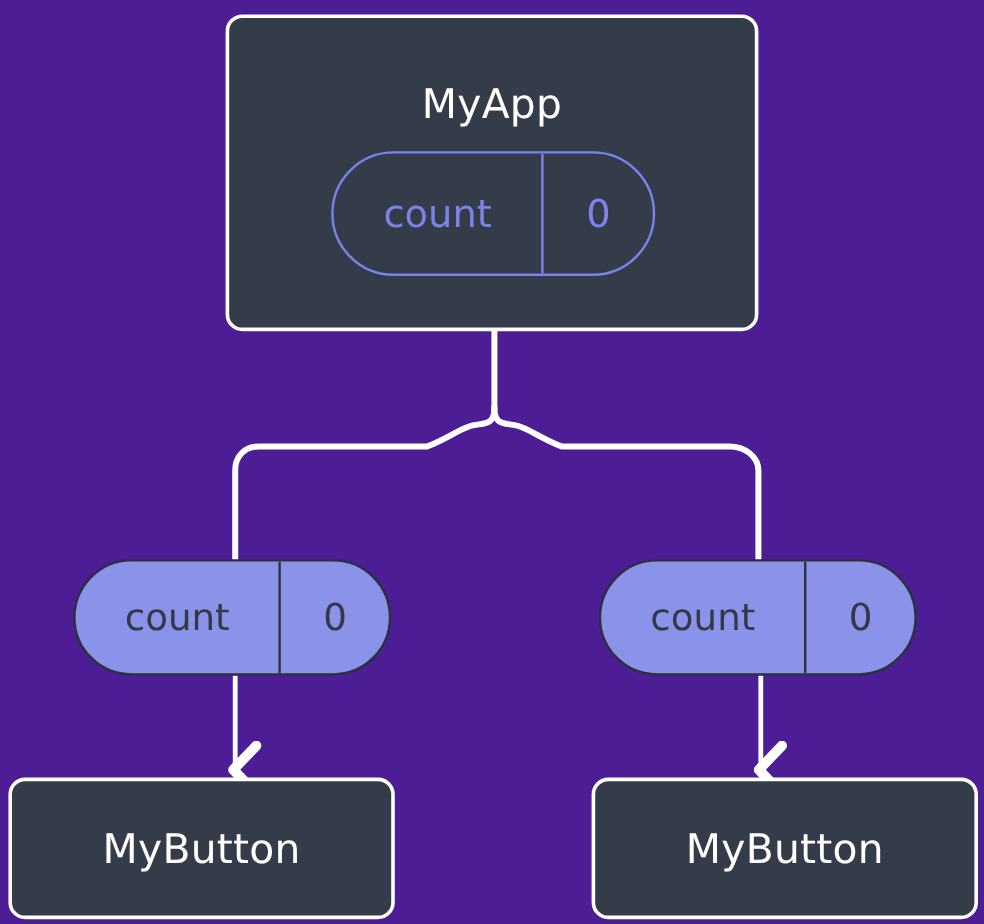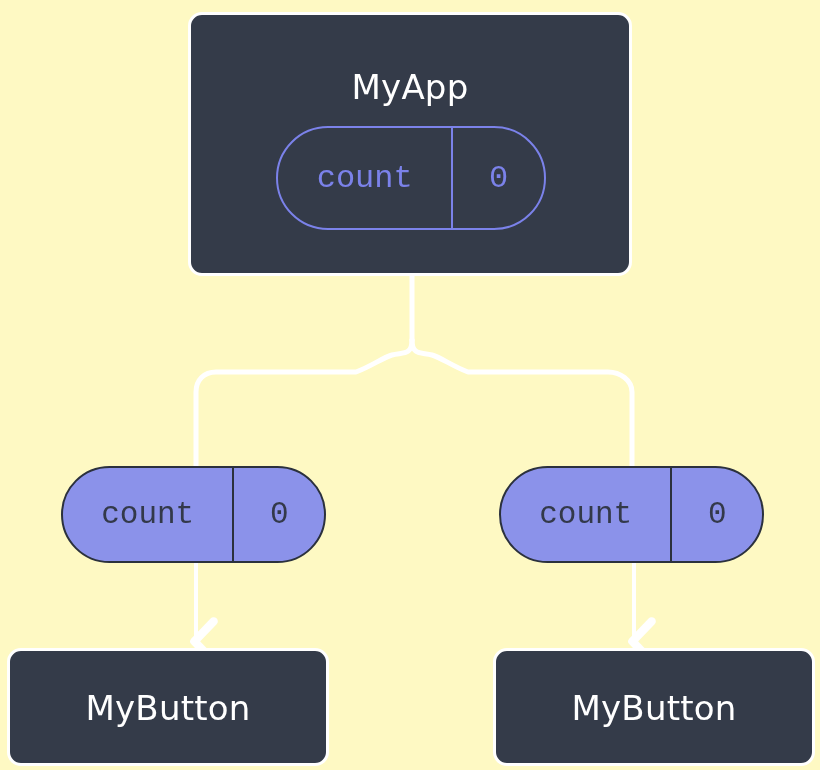--- a/index.html
+++ b/index.html
@@ -10,21 +10,21 @@
   body {
     width: 820px;
     height: 770px;
     font-family: "DejaVu Sans", "Liberation Sans", sans-serif;
     overflow: hidden;
   }
   #stage {
     position: relative;
     width: 820px;
     height: 770px;
-    background: #fef9c3;
+    background: #4c1d95;
   }
   #wires {
     position: absolute;
     left: 0;
     top: 0;
     width: 820px;
     height: 770px;
     pointer-events: none;
   }
 
@@ -72,21 +72,20 @@
   #btn-box-right .comp-title { top: 37px; }
 
   
   .pill {
     position: absolute;
     box-sizing: border-box;
     display: flex;
     align-items: stretch;
     border-radius: 999px;
     overflow: hidden;
-    font-family: Liberation Mono, monospace;
   }
   .pill .pill-key,
   .pill .pill-val {
     display: flex;
     align-items: center;
     justify-content: center;
     white-space: nowrap;
   }
 
   

